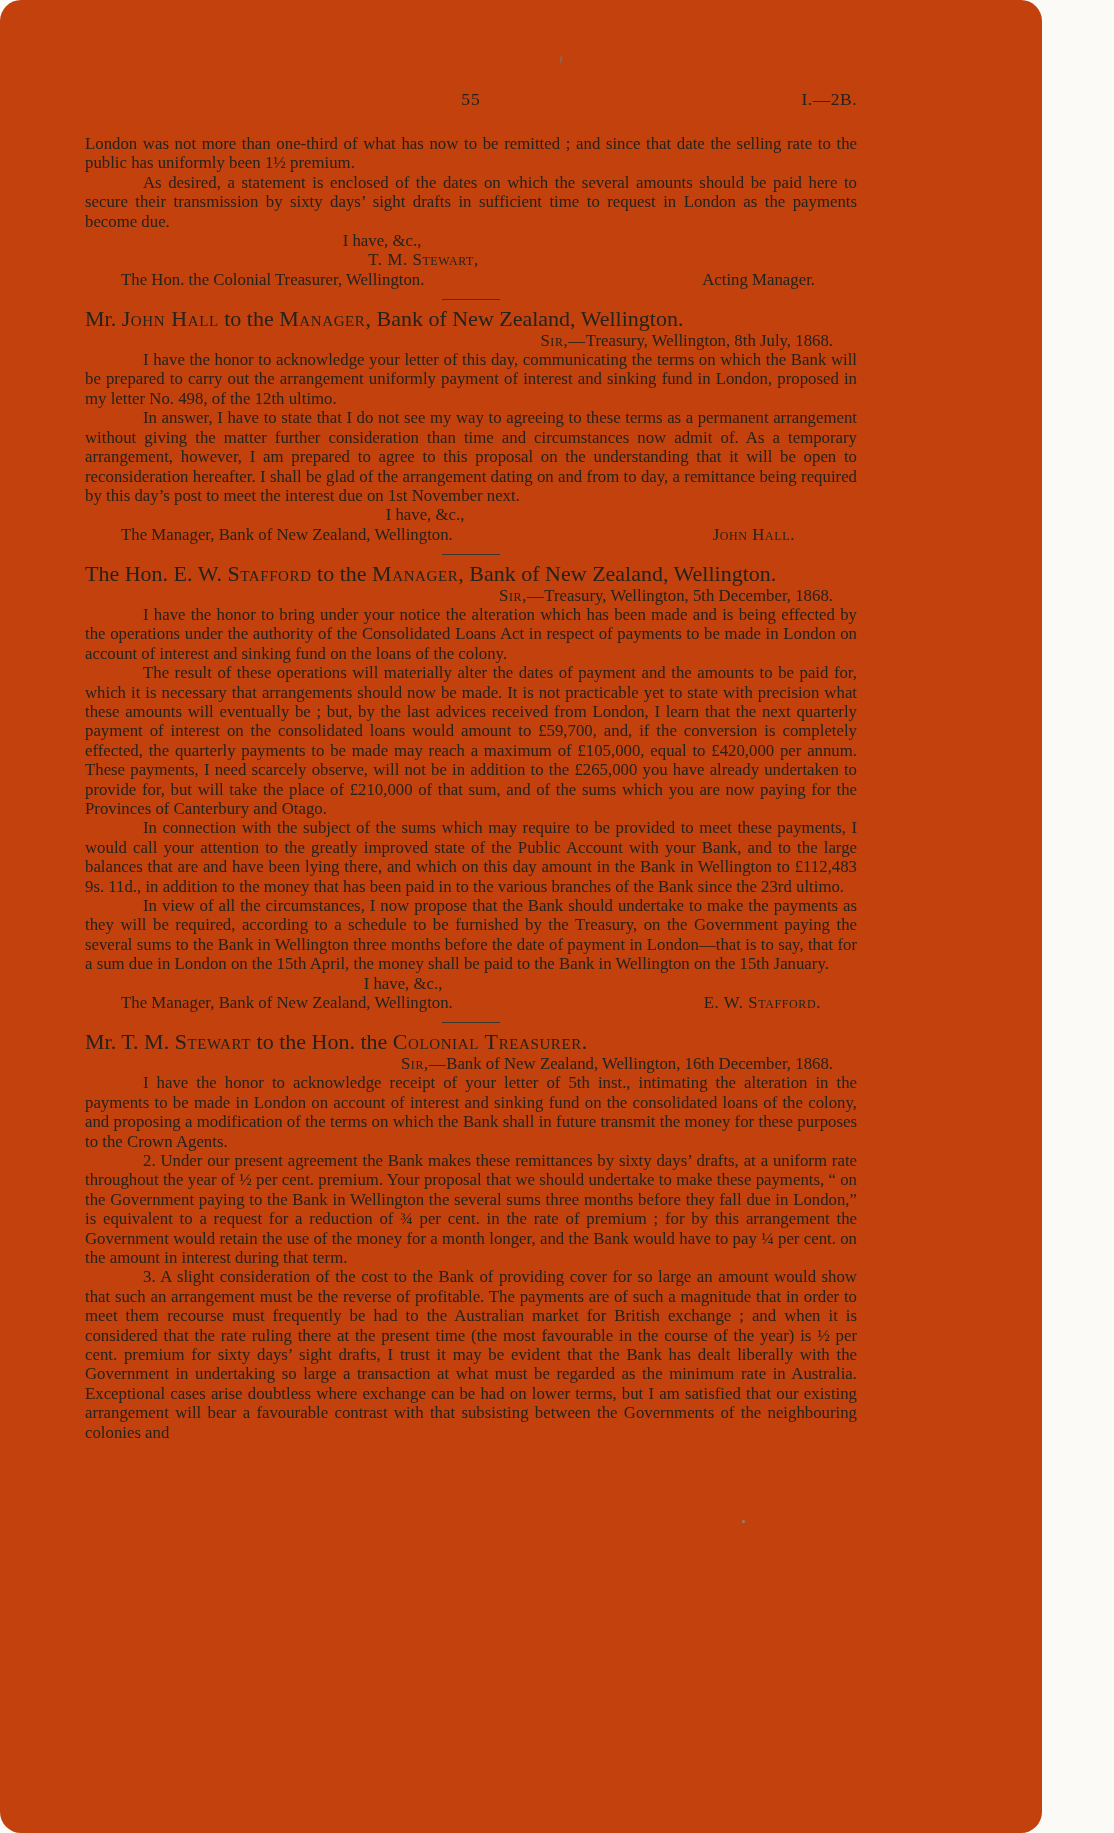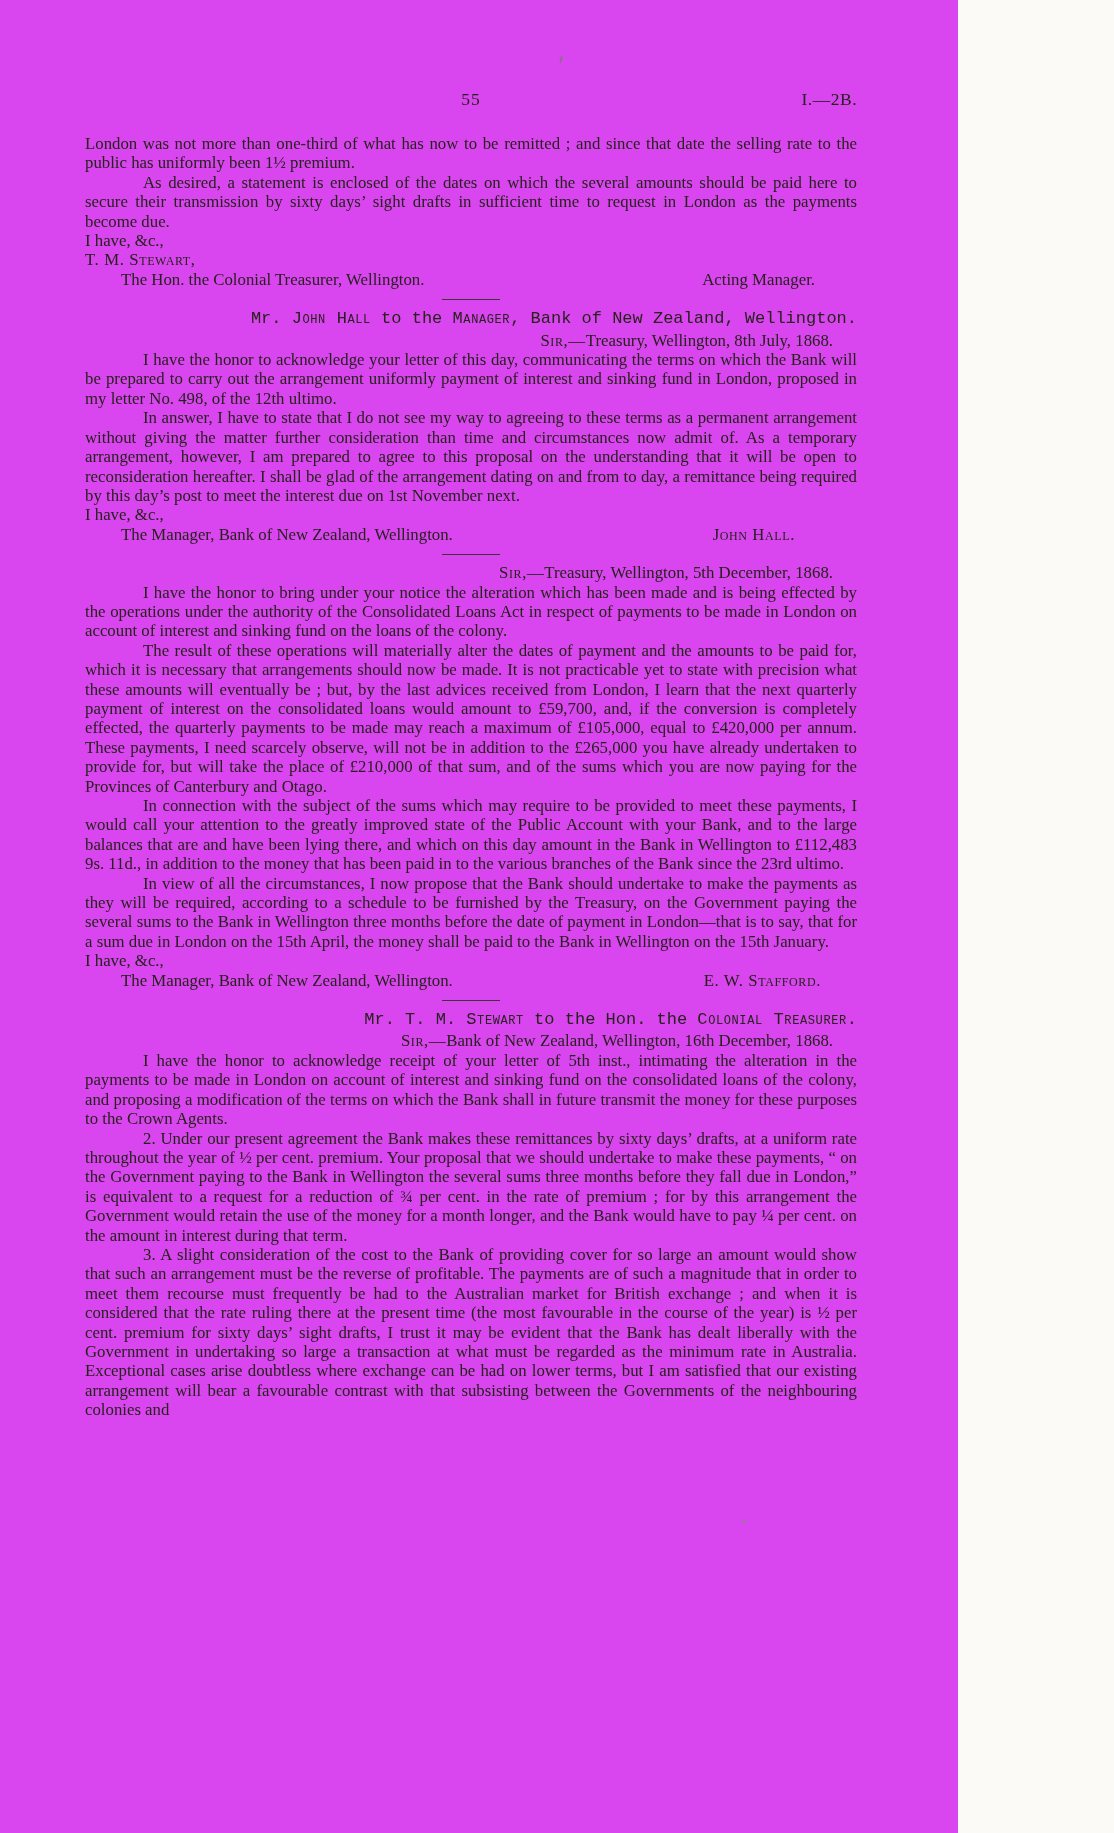--- a/index.html
+++ b/index.html
@@ -5,47 +5,48 @@
   html, body { margin: 0; padding: 0; }
   body {
     width: 1114px; height: 1833px;
     background: #fbfaf6;
     overflow: hidden;
     font-family: "Liberation Serif", "DejaVu Serif", serif;
     color: #26221c;
   }
   .page {
     position: relative;
-    width: 958px; height: 1833px;
-    background: #d946ef;
+    width: 1042px; height: 1833px;
+    background: #c2410c;
+    border-radius: 21px;
   }
   .content {
     position: absolute;
     left: 85px; top: 90px;
     width: 772px;
     font-size: 16.8px;
     line-height: 19.4px;
   }
   
   .pagehead { position: relative; height: 22px; margin-bottom: 22px; font-size: 17.5px; }
   .pagehead .pnum { position: absolute; left: 50%; transform: translateX(-50%); letter-spacing: 1px; }
   .pagehead .pref { position: absolute; right: 0; letter-spacing: 0.5px; }
 
   p { margin: 0; text-align: justify; }
   p.body { text-indent: 58px; }
   p.cont { text-indent: 0; }
 
   .sc { font-variant: small-caps; letter-spacing: 0.6px; }
 
-  .heading { margin: 9px 0 2px 0; text-align: right; font-weight: normal; font-size: 17px; font-family: Liberation Mono, monospace; }
+  .heading { margin: 9px 0 2px 0; text-align: left; font-weight: normal; font-size: 22px; }
 
   .salrow { display: flex; justify-content: flex-end; }
   .salrow .dateline { margin-right: 24px; }
 
-  .val { text-align: left; }
+  .val { text-align: center; }
   .sigrow { display: flex; justify-content: space-between; }
   .sigrow .addr { padding-left: 36px; }
 
   .rule {
     width: 58px; height: 0;
     border-top: 1.5px solid #3b372f;
     margin: 10px auto 8px auto;
   }
 
   
@@ -99,20 +100,21 @@
       <div class="val" style="padding-right:92px">I have, &amp;c.,</div>
       <div class="sigrow">
         <span class="addr">The Manager, Bank of New Zealand, Wellington.</span>
         <span class="sc" style="padding-right:62px">John Hall.</span>
       </div>
     </section>
 
     <div class="rule"></div>
 
     <section class="letter">
+      <h3 class="heading"><span>The Hon. E. W. </span><span class="sc">Stafford</span><span> to the </span><span class="sc">Manager</span><span>, Bank of New Zealand, Wellington.</span></h3>
       <div class="salrow">
         <span class="sc">Sir,—</span>
         <span class="dateline">Treasury, Wellington, 5th December, 1868.</span>
       </div>
       <p class="body">I have the honor to bring under your notice the alteration which has been made and is being effected by the operations under the authority of the Consolidated Loans Act in respect of payments to be made in London on account of interest and sinking fund on the loans of the colony.</p>
       <p class="body">The result of these operations will materially alter the dates of payment and the amounts to be paid for, which it is necessary that arrangements should now be made.  It is not practicable yet to state with precision what these amounts will eventually be ; but, by the last advices received from London, I learn that the next quarterly payment of interest on the consolidated loans would amount to £59,700, and, if the conversion is completely effected, the quarterly payments to be made may reach a maximum of £105,000, equal to £420,000 per annum.  These payments, I need scarcely observe, will not be in addition to the £265,000 you have already undertaken to provide for, but will take the place of £210,000 of that sum, and of the sums which you are now paying for the Provinces of Canterbury and Otago.</p>
       <p class="body">In connection with the subject of the sums which may require to be provided to meet these payments, I would call your attention to the greatly improved state of the Public Account with your Bank, and to the large balances that are and have been lying there, and which on this day amount in the Bank in Wellington to £112,483 9s. 11d., in addition to the money that has been paid in to the various branches of the Bank since the 23rd ultimo.</p>
       <p class="body">In view of all the circumstances, I now propose that the Bank should undertake to make the payments as they will be required, according to a schedule to be furnished by the Treasury, on the Government paying the several sums to the Bank in Wellington three months before the date of payment in London—that is to say, that for a sum due in London on the 15th April, the money shall be paid to the Bank in Wellington on the 15th January.</p>
       <div class="val" style="padding-right:136px">I have, &amp;c.,</div>
       <div class="sigrow">

